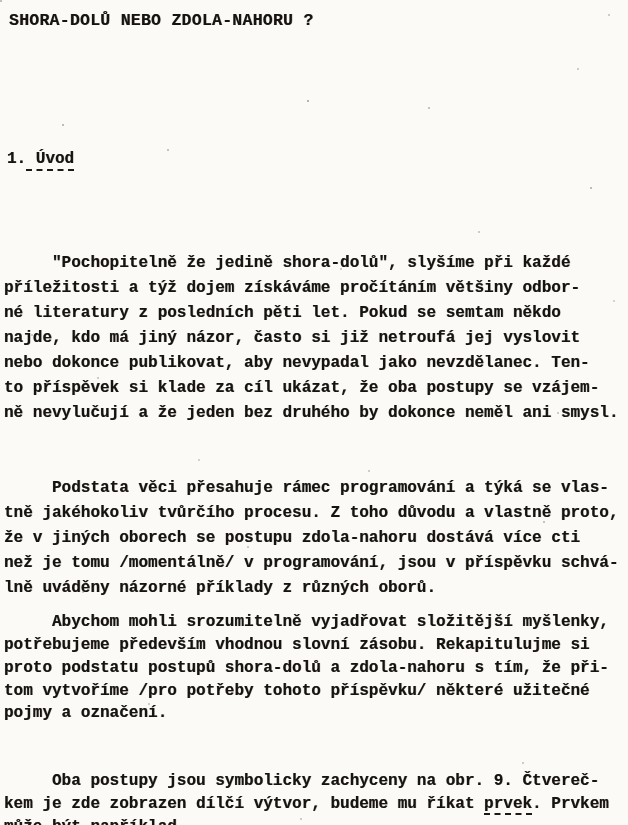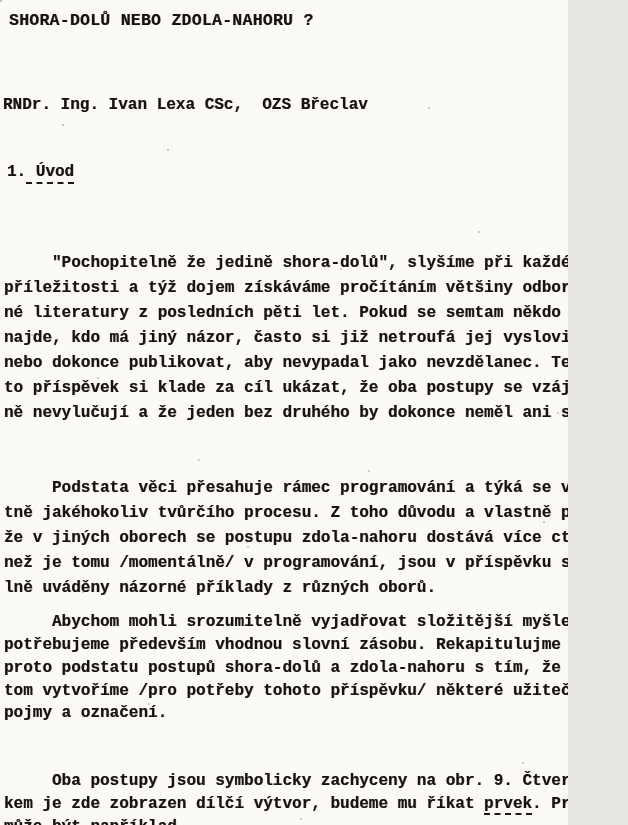--- a/index.html
+++ b/index.html
@@ -1,34 +1,34 @@
 <!DOCTYPE html>
 <html><head>
 <meta charset="utf-8">
 <style>
   html,body{margin:0;padding:0;background:#e8e6e1;}
   .page{
     position:relative;
-    width:568px;height:825px;
+    width:628px;height:825px;
     background:#fbfaf7;
     overflow:hidden;
     font-family:"Liberation Mono","DejaVu Sans Mono",monospace;
     font-weight:700;
     color:#161310;
     text-shadow:0.5px 0.4px 0 rgba(25,20,15,.4), -0.3px 0 0 rgba(25,20,15,.25);
   }
   .mono{font-size:16px;}
   .title{
     position:absolute;left:9px;top:11px;margin:0;
     font-size:16.5px;letter-spacing:.25px;line-height:1.2;
     white-space:pre;font-weight:700;
   }
   .author{position:absolute;left:3px;top:96px;line-height:1.2;white-space:pre;}
   .heading{position:absolute;left:7px;white-space:pre;line-height:1.2;}
-  #h1{top:163px;}
+  #h1{top:150px;}
   #h2{top:520px;}
   .hu{border-bottom:2px dashed #1d1915;padding-bottom:1px;}
   .u{border-bottom:2px dashed #1d1915;padding-bottom:0;text-align:center;}
   .block{position:absolute;left:4px;white-space:pre;}
   #block1{top:201px;line-height:25px;}
   #block2{top:566px;line-height:22.7px;}
   .para{white-space:pre;}
   
   .noise{position:absolute;left:0;top:0;width:2px;height:2px;border-radius:50%;
     background:rgba(50,44,38,.38);
@@ -58,21 +58,20 @@
   }
 </style>
 </head>
 <body>
 
 <div class="page">
   <div class="noise"></div>
 
   <h1 class="title">SHORA-DOLŮ NEBO ZDOLA-NAHORU ?</h1>
 
-  <div class="author mono">RNDr. Ing. Ivan Lexa CSc,  OZS Břeclav</div>
 
   <div class="heading mono" id="h1"><span>1.</span><span class="hu"> Úvod</span></div>
 
   <div class="block mono" id="block1">
     <div class="para">     "Pochopitelně že jedině shora-dolů", slyšíme při každé
 příležitosti a týž dojem získáváme pročítáním většiny odbor-
 né literatury z posledních pěti let. Pokud se semtam někdo
 najde, kdo má jiný názor, často si již netroufá jej vyslovit
 nebo dokonce publikovat, aby nevypadal jako nevzdělanec. Ten-
 to příspěvek si klade za cíl ukázat, že oba postupy se vzájem-

